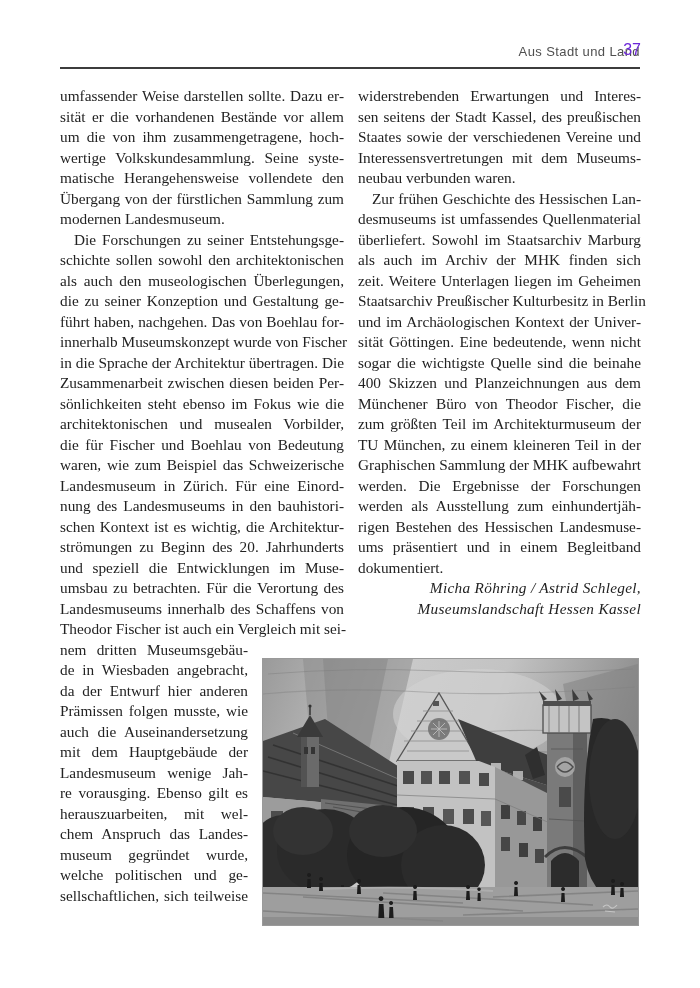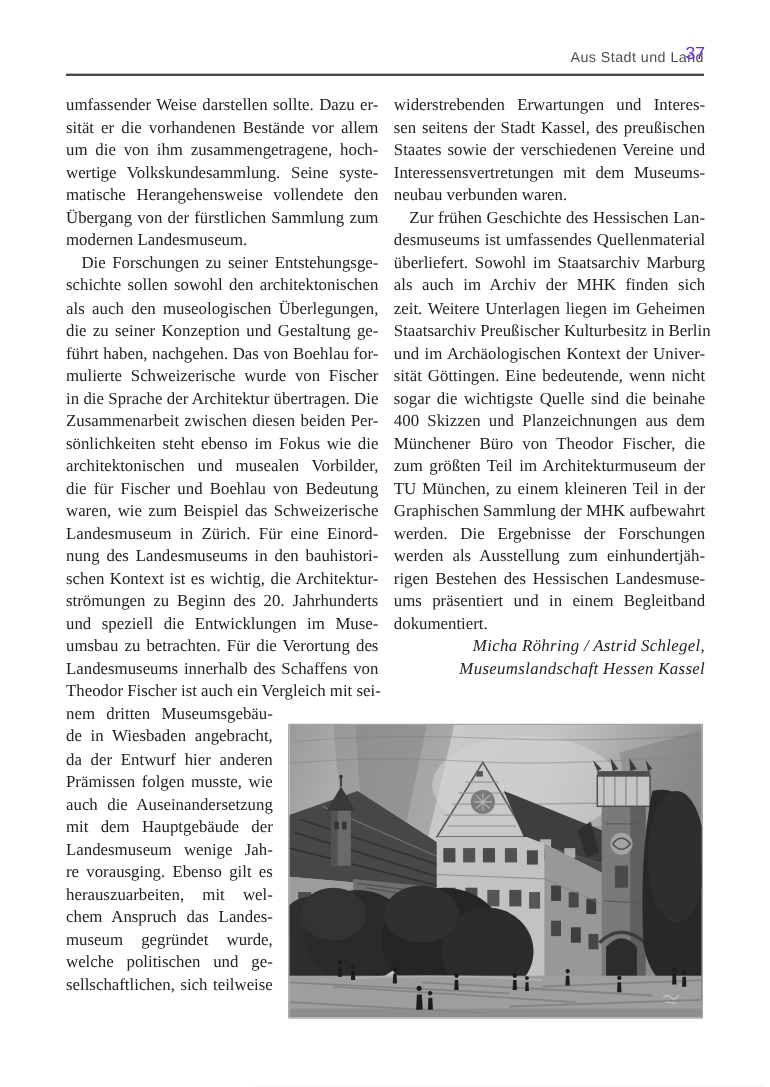--- a/index.html
+++ b/index.html
@@ -64,21 +64,21 @@
       <div class="line wide">um die von ihm zusammengetragene, hoch-</div>
       <div class="line wide">wertige Volkskundesammlung. Seine syste-</div>
       <div class="line wide">matische Herangehensweise vollendete den</div>
       <div class="line wide">Übergang von der fürstlichen Sammlung zum</div>
       <div class="line wide last">modernen Landesmuseum.</div>
       <div class="line wide indent">Die Forschungen zu seiner Entstehungsge-</div>
       <div class="line wide">schichte sollen sowohl den architektonischen</div>
       <div class="line wide">als auch den museologischen Überlegungen,</div>
       <div class="line wide">die zu seiner Konzeption und Gestaltung ge-</div>
       <div class="line wide">führt haben, nachgehen. Das von Boehlau for-</div>
-      <div class="line wide">mulierte Schweizerische wurde von Fischer</div>
+      <div class="line wide">innerhalb Museumskonzept wurde von Fischer</div>
       <div class="line wide">in die Sprache der Architektur übertragen. Die</div>
       <div class="line wide">Zusammenarbeit zwischen diesen beiden Per-</div>
       <div class="line wide">sönlichkeiten steht ebenso im Fokus wie die</div>
       <div class="line wide">architektonischen und musealen Vorbilder,</div>
       <div class="line wide">die für Fischer und Boehlau von Bedeutung</div>
       <div class="line wide">waren, wie zum Beispiel das Schweizerische</div>
       <div class="line wide">Landesmuseum in Zürich. Für eine Einord-</div>
       <div class="line wide">nung des Landesmuseums in den bauhistori-</div>
       <div class="line wide">schen Kontext ist es wichtig, die Architektur-</div>
       <div class="line wide">strömungen zu Beginn des 20. Jahrhunderts</div>

